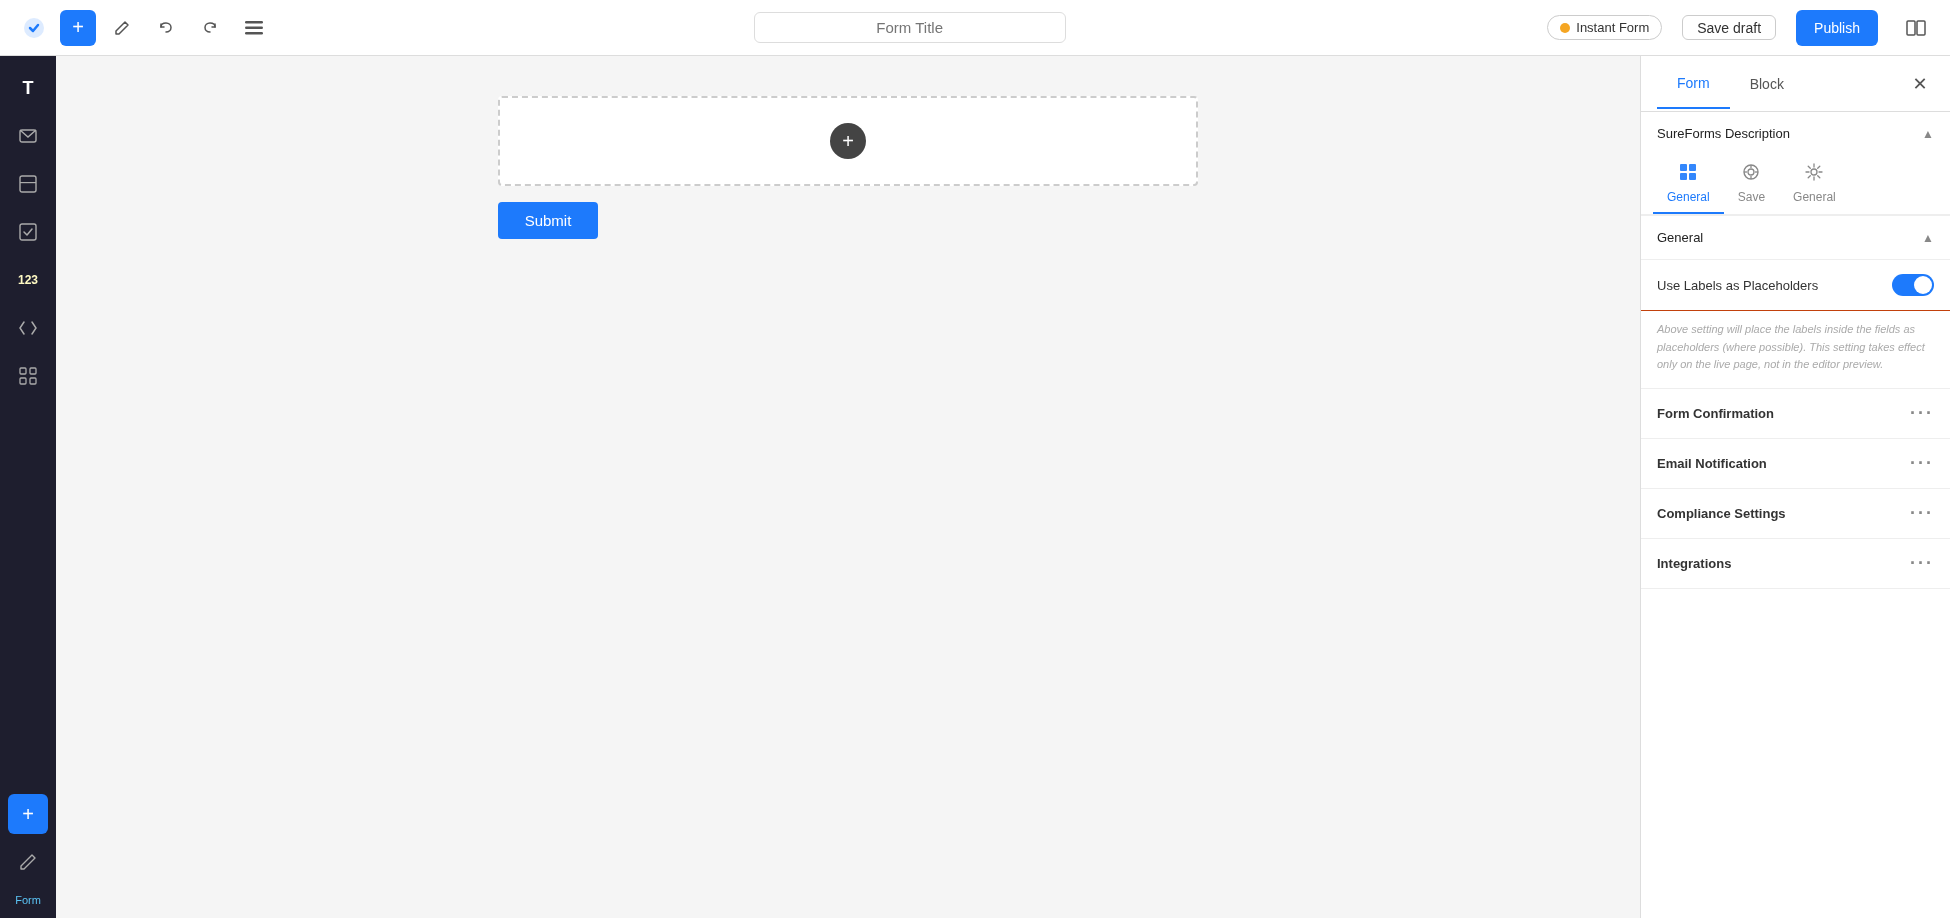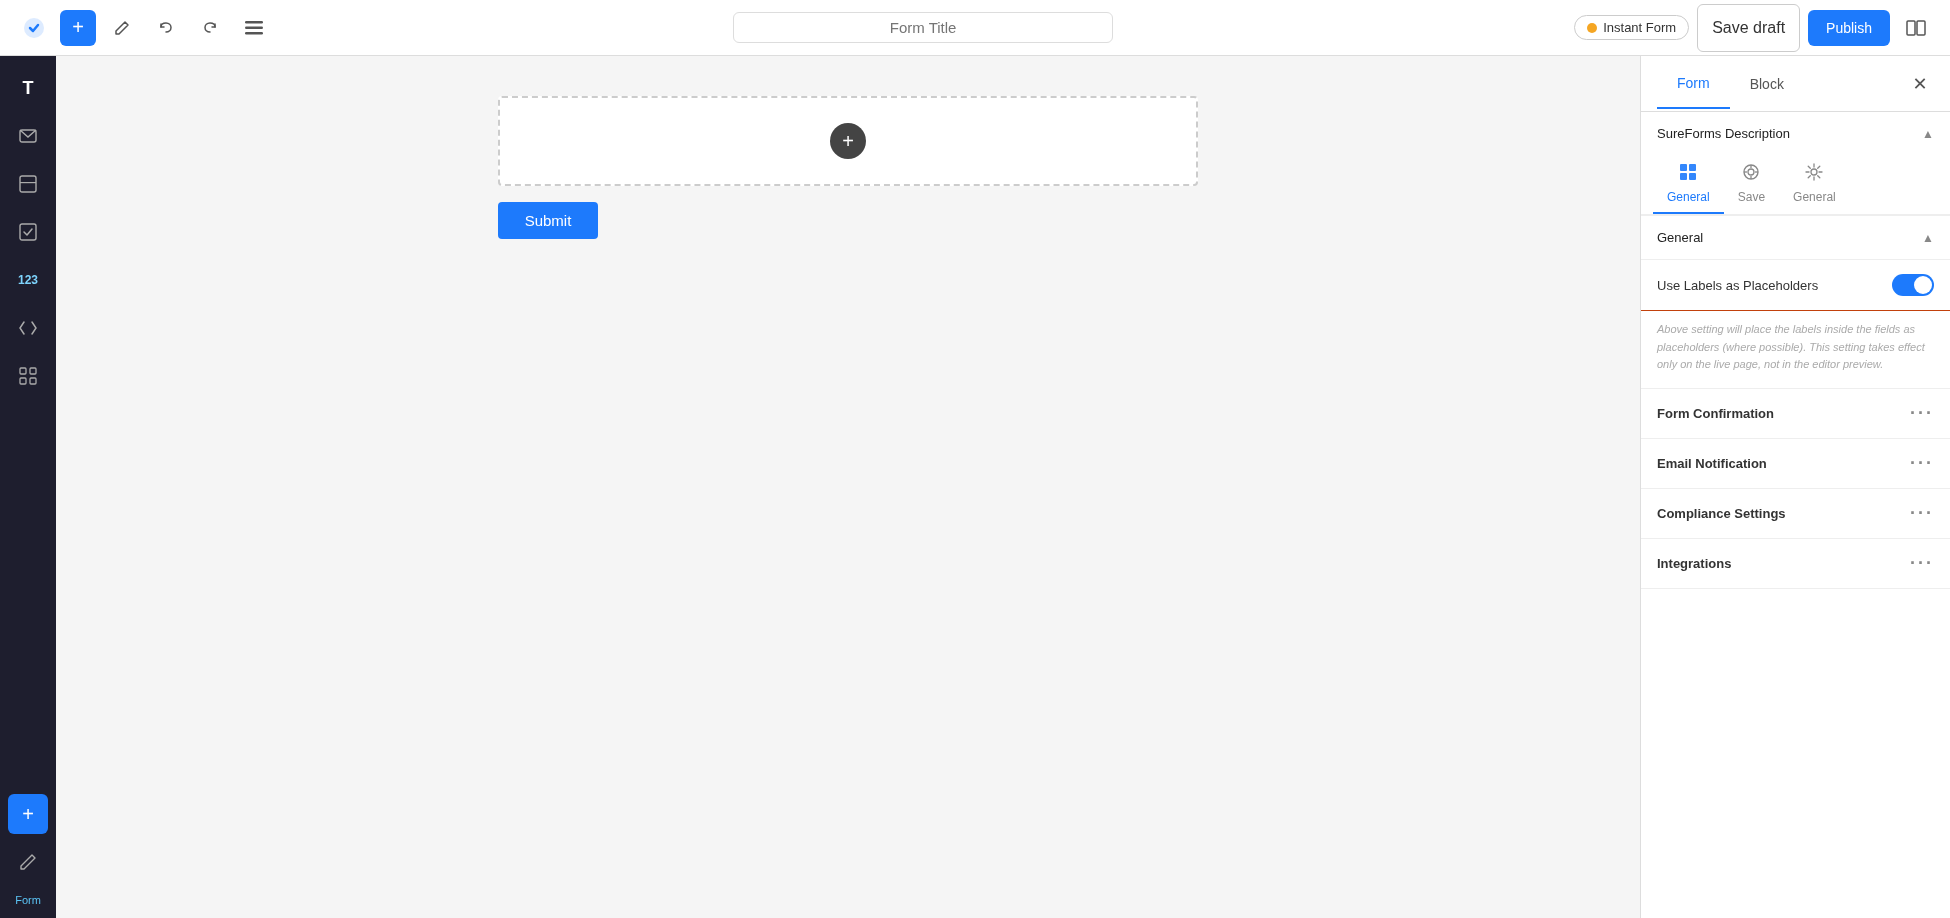--- a/index.html
+++ b/index.html
@@ -5,47 +5,47 @@
     * { margin: 0; padding: 0; box-sizing: border-box; }
     body { font-family: -apple-system, BlinkMacSystemFont, 'Segoe UI', sans-serif; background: #f0f0f0; width: 1950px; height: 918px; overflow: hidden; display: flex; flex-direction: column; }
 
     
     .topbar {
       display: flex; align-items: center; background: #fff; border-bottom: 1px solid #ddd;
       padding: 0 16px; height: 56px; justify-content: space-between; flex-shrink: 0; z-index: 10;
     }
     .topbar-left { display: flex; align-items: center; gap: 8px; }
     .topbar-center { flex: 1; display: flex; justify-content: center; }
-    .topbar-right { display: flex; align-items: center; gap: 8px; }
+    .topbar-right { display: flex; align-items: center; gap: 20px; }
 
     .icon-btn {
       width: 36px; height: 36px; border-radius: 4px; border: none; background: transparent;
       cursor: pointer; display: flex; align-items: center; justify-content: center; color: #444; font-size: 16px;
     }
     .plus-btn {
       background: #1d7afc; color: #fff; border-radius: 6px; width: 36px; height: 36px;
       border: none; cursor: pointer; font-size: 20px; display: flex; align-items: center; justify-content: center;
     }
     .save-draft-btn {
-      background: transparent; border: 1px solid #ccc; border-radius: 6px; padding: 0 14px; height: 48px;
-      cursor: pointer; font-size: 16px; color: #333;
+      background: transparent; border: 1px solid #ccc; border-radius: 6px; padding: 0 14px; height: 25px;
+      cursor: pointer; font-size: 14px; color: #333;
     }
     .publish-btn {
       background: #1d7afc; color: #fff; border-radius: 6px; padding: 0 18px; height: 36px;
       border: none; cursor: pointer; font-size: 14px; font-weight: 500;
     }
     .instant-form-badge {
       display: flex; align-items: center; gap: 6px; border: 1px solid #ccc; border-radius: 20px;
       padding: 4px 12px; font-size: 13px; color: #333;
     }
     .instant-form-dot { width: 10px; height: 10px; background: #f5a623; border-radius: 50%; }
 
     .form-title-input {
       border: 1px solid #ddd; border-radius: 6px; padding: 6px 16px; font-size: 15px; color: #7f1d1d;
-      width: 380px; text-align: center; outline: none;
+      width: 312px; text-align: center; outline: none;
     }
 
     .layout { display: flex; flex: 1; overflow: hidden; }
 
     
     .left-sidebar {
       width: 56px; background: #1e1e2e; display: flex; flex-direction: column; align-items: center;
       padding: 12px 0; gap: 8px; flex-shrink: 0;
     }
     .sidebar-icon {
@@ -230,21 +230,21 @@
           <rect x="1" y="1" width="16" height="16" rx="2" stroke="#aaa" stroke-width="1.4" fill="none"></rect>
           <rect x="1" y="7" width="16" height="1.2" fill="#aaa"></rect>
         </svg>
     </div>
     <div class="sidebar-icon">
       <svg width="18" height="18" viewBox="0 0 18 18" fill="none">
           <rect x="1" y="1" width="16" height="16" rx="2" stroke="#aaa" stroke-width="1.4" fill="none"></rect>
           <path d="M5 9 L8 12 L13 6" stroke="#aaa" stroke-width="1.5" stroke-linecap="round" stroke-linejoin="round"></path>
         </svg>
     </div>
-    <div class="sidebar-icon" style="font-size:12px; font-weight:600; color:#7dd3fc;">123</div>
+    <div class="sidebar-icon" style="font-size:12px; font-weight:600; color:#fef9c3;">123</div>
     <div class="sidebar-icon">
       <svg width="18" height="14" viewBox="0 0 18 14" fill="none">
           <polyline points="5,1 1,7 5,13" stroke="#aaa" stroke-width="1.5" stroke-linecap="round" fill="none"></polyline>
           <polyline points="13,1 17,7 13,13" stroke="#aaa" stroke-width="1.5" stroke-linecap="round" fill="none"></polyline>
         </svg>
     </div>
     <div class="sidebar-icon">
       <svg width="18" height="18" viewBox="0 0 18 18" fill="none">
           <rect x="1" y="1" width="6" height="6" rx="1" stroke="#aaa" stroke-width="1.3" fill="none"></rect>
           <rect x="11" y="1" width="6" height="6" rx="1" stroke="#aaa" stroke-width="1.3" fill="none"></rect>

